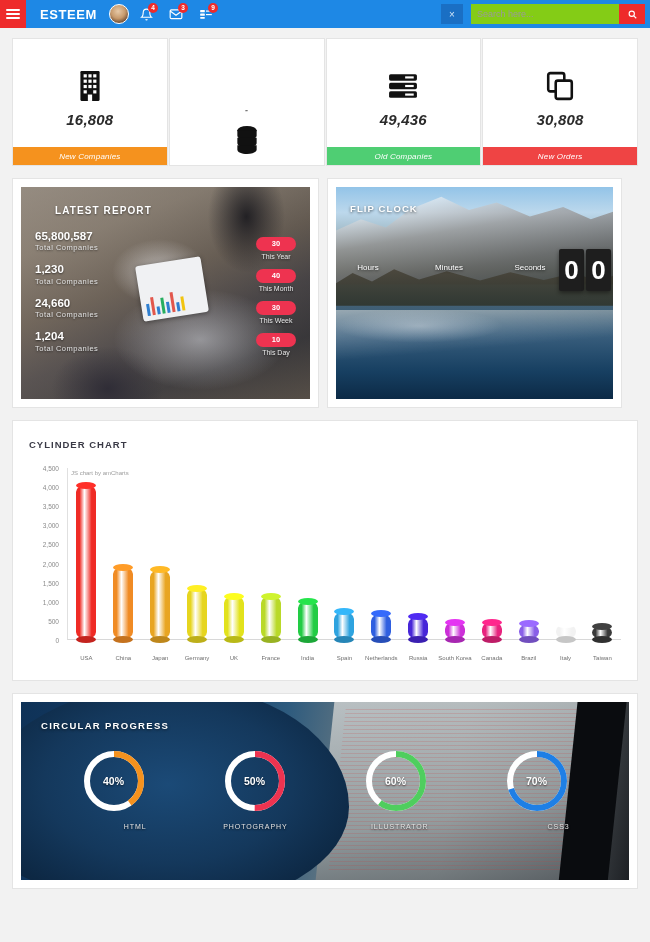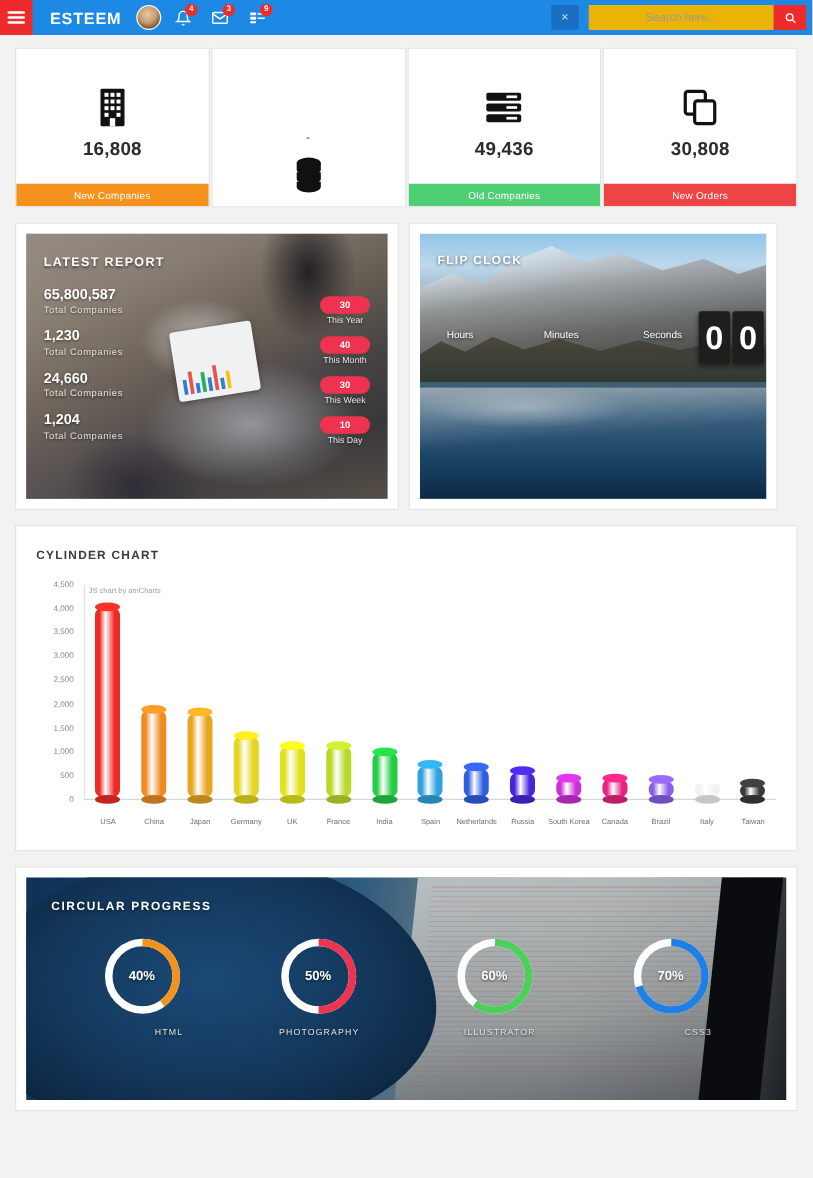--- a/index.html
+++ b/index.html
@@ -55,34 +55,34 @@
   .nav-close-btn {
     width: 22px; height: 20px; background: #1a6fc4;
     color: #cfe4f7; font-size: 10px;
     display: flex; align-items: center; justify-content: center;
     cursor: pointer; margin-right: 8px;
   }
   .search-box { display: flex; height: 20px; }
   .search-box input {
     width: 148px; height: 20px; border: none; outline: none;
     padding: 0 6px; font-size: 9px; color: #555;
-    font-family: "Liberation Sans", sans-serif; background: #eab308; text-align: center;
+    font-family: "Liberation Sans", sans-serif; background: #84cc16;
   }
   .search-box input::placeholder { color: #9a9a9a; }
   .search-btn {
     width: 26px; height: 20px; background: #ee2b2b;
     border: none; color: #fff; cursor: pointer;
     display: flex; align-items: center; justify-content: center;
   }
 
   
   .page { padding: 10px 12px 0 12px; }
 
   
-  .stats-row { display: flex; gap: 1px; margin-bottom: 12px; }
+  .stats-row { display: flex; gap: 1px; margin-bottom: 12px; font-style: italic; }
   .stat-card {
     flex: 1 1 0; background: #fff;
     border: 1px solid #e4e4e4;
     height: 128px;
     display: flex; flex-direction: column;
     align-items: center; position: relative;
     overflow: hidden;
   }
   .stat-icon {
     margin-top: 28px; height: 38px;
@@ -141,20 +141,21 @@
   .hero-tablet .mini {
     position: absolute; bottom: 5px; left: 5px;
     display: flex; align-items: flex-end; gap: 2px; height: 22px;
   }
   .hero-tablet .mini i { width: 3px; background: #2f7fd0; }
   .report-overlay { position: absolute; inset: 0; padding: 18px 14px; }
   .report-title {
     color: #fff; font-size: 10px; font-weight: bold;
     letter-spacing: 1.1px; margin-bottom: 13px;
     text-shadow: 0 1px 2px rgba(0,0,0,.5);
+    margin-left: 20px;
   }
   .report-item { margin-bottom: 10px; }
   .report-value {
     color: #fff; font-size: 11.5px; font-weight: bold;
     text-shadow: 0 1px 2px rgba(0,0,0,.55); line-height: 1.25;
   }
   .report-label {
     color: #e2e2e2; font-size: 7.5px; letter-spacing: 0.5px;
     text-shadow: 0 1px 2px rgba(0,0,0,.55);
   }

